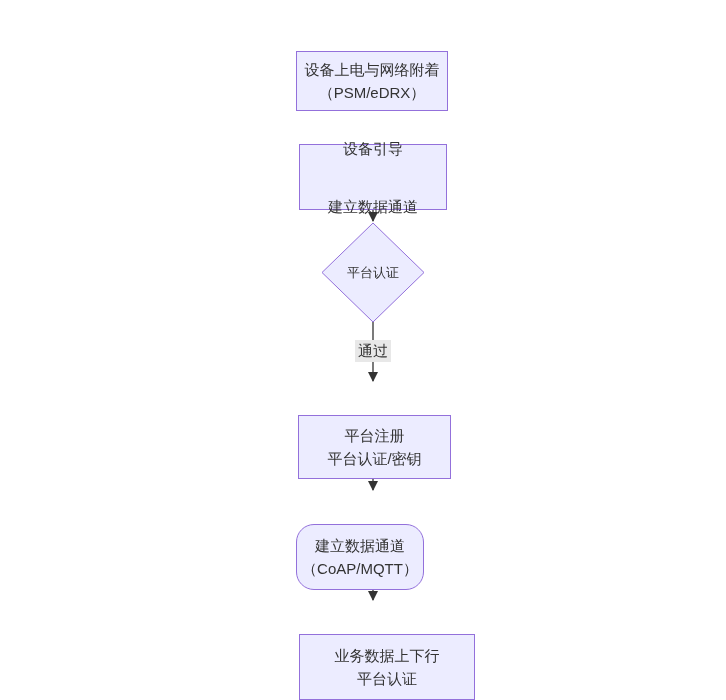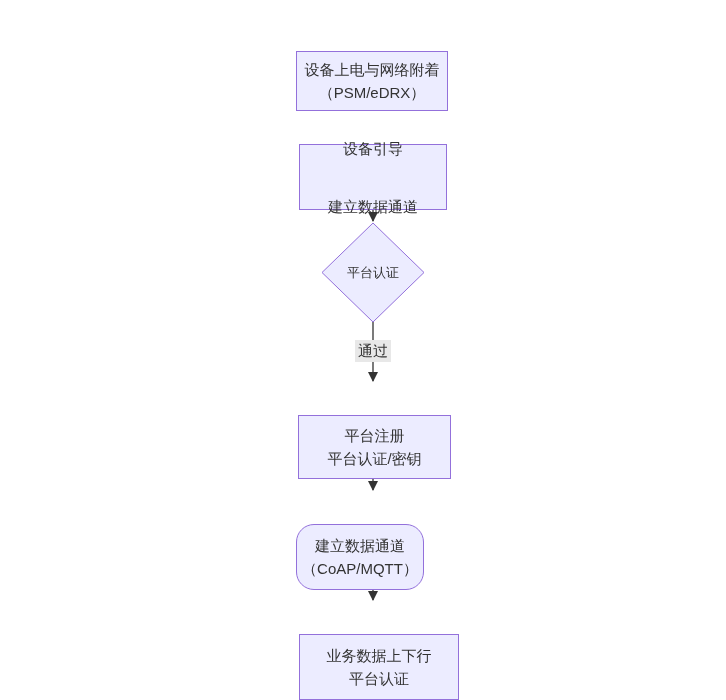--- a/index.html
+++ b/index.html
@@ -29,21 +29,21 @@
     justify-content: center;
     text-align: center;
     box-sizing: border-box;
     margin-top: 32px;
   }
   .node span { display: block; white-space: nowrap; }
   .node-1 { left: 296px; top: 19px;  width: 152px; height: 60px; }
   .node-2 { left: 299px; top: 112px; width: 148px; height: 66px; gap: 35px; }
   .node-4 { left: 298px; top: 383px; width: 153px; height: 64px; }
   .node-5 { left: 296px; top: 492px; width: 128px; height: 66px; border-radius: 18px; }
-  .node-6 { left: 299px; top: 602px; width: 160px; height: 66px; }
+  .node-6 { left: 299px; top: 602px; width: 176px; height: 66px; }
   .diamond-label {
     position: absolute;
     left: 313px; top: 261px;
     width: 120px;
     text-align: center;
     color: #333333;
     font-size: 13px;
     line-height: 23px;
   }
   .edge-label {

